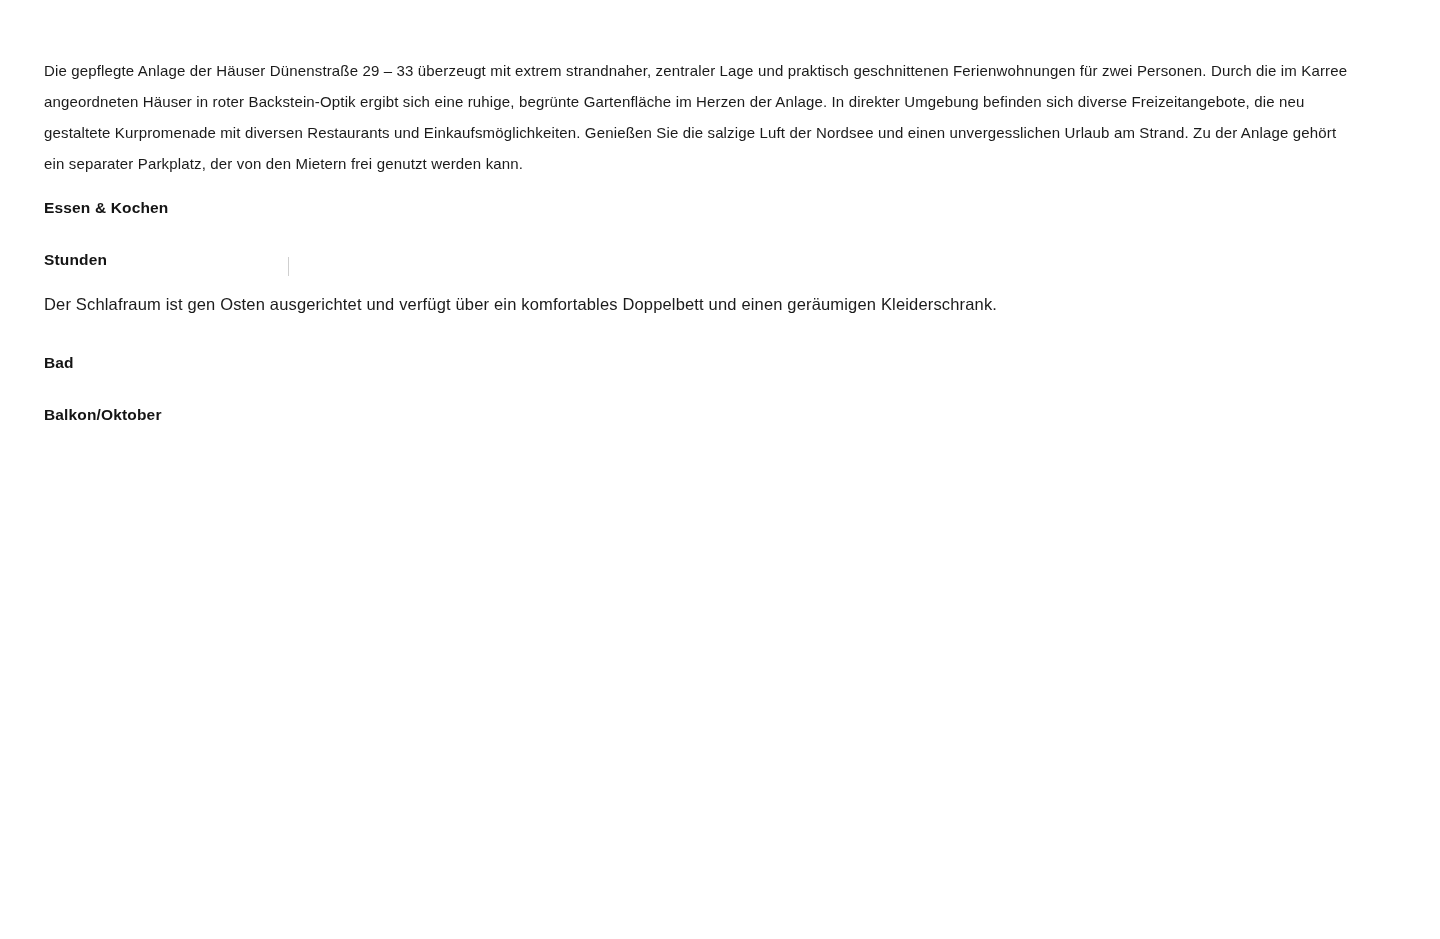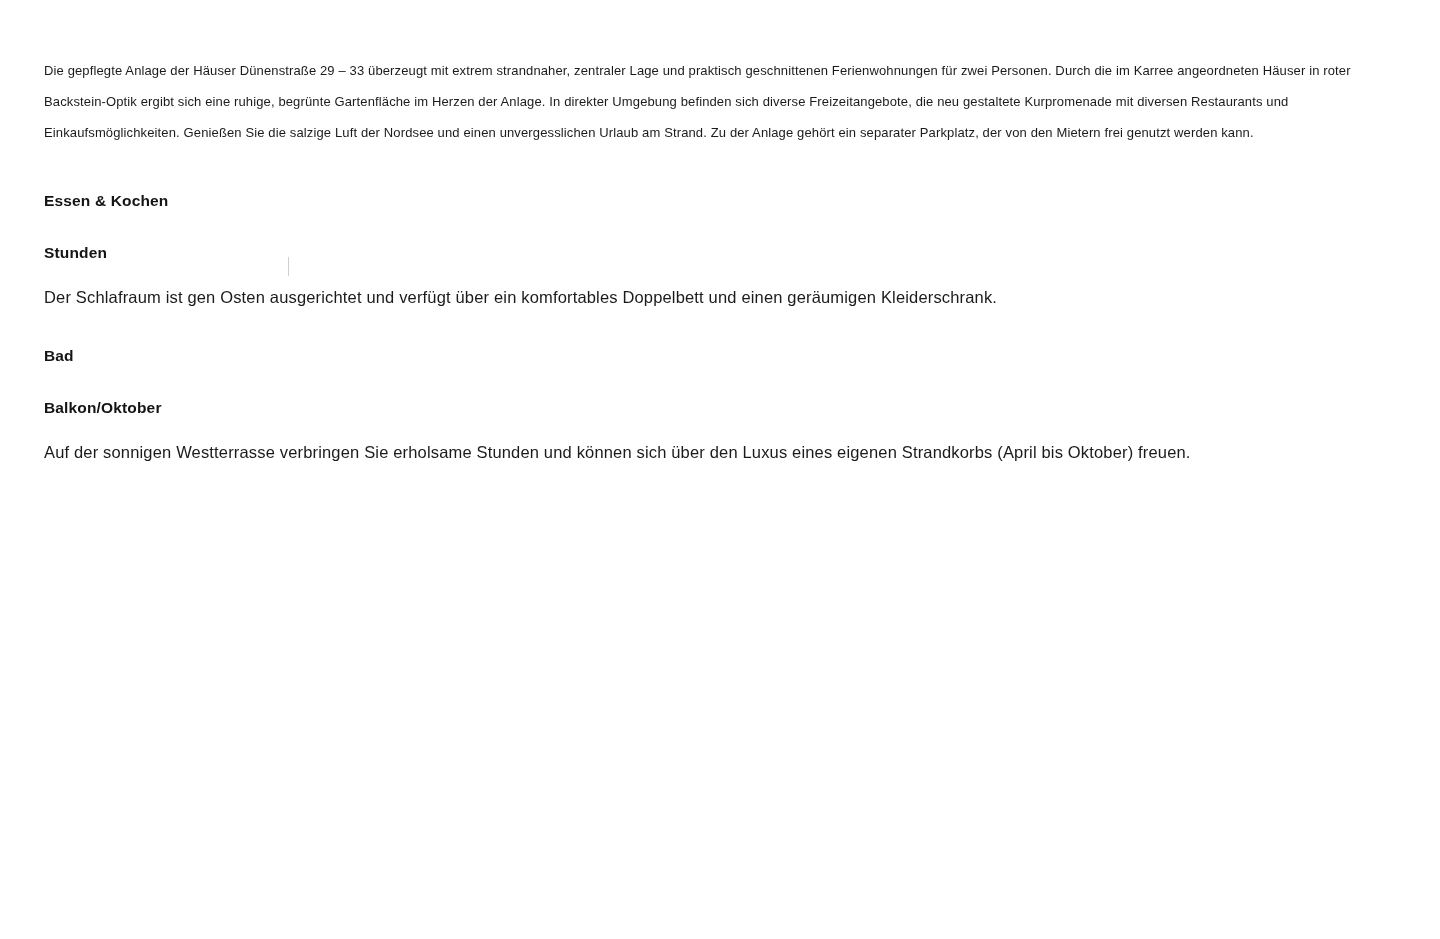--- a/index.html
+++ b/index.html
@@ -17,24 +17,24 @@
   }
   .page {
     position: relative;
     width: 1440px;
     height: 939px;
     background: #ffffff;
     box-sizing: border-box;
     padding: 55px 72px 0 44px;
   }
   .intro {
-    font-size: 13px;
+    font-size: 15px;
     line-height: 31px;
     color: #1b1b1b;
-    margin: 0 0 44px 0;
+    margin: 0 0 20px 0;
     max-width: 1310px;
     font-weight: 400;
     letter-spacing: 0.01em;
   }
   .section {
     margin-bottom: 34px;
   }
   .section:last-child {
     margin-bottom: 0;
   }
@@ -79,18 +79,17 @@
     <h3 class="section-heading">Stunden</h3>
     <p class="section-body">Der Schlafraum ist gen Osten ausgerichtet und verfügt über ein komfortables Doppelbett und einen geräumigen Kleiderschrank.</p>
   </div>
 
   <div class="section">
     <h3 class="section-heading">Bad</h3>
   </div>
 
   <div class="section">
     <h3 class="section-heading">Balkon/Oktober</h3>
-    <p class="section-body">Auf der sonnigen Westterrasse verbringen Sie erholsame Stunden und können sich über den Luxus eines eigenen Strandkorbs (April bis Oktober) freuen.</p>
   </div>
 
   <div class="caret"></div>
 
 </div>
 
 </body></html>

